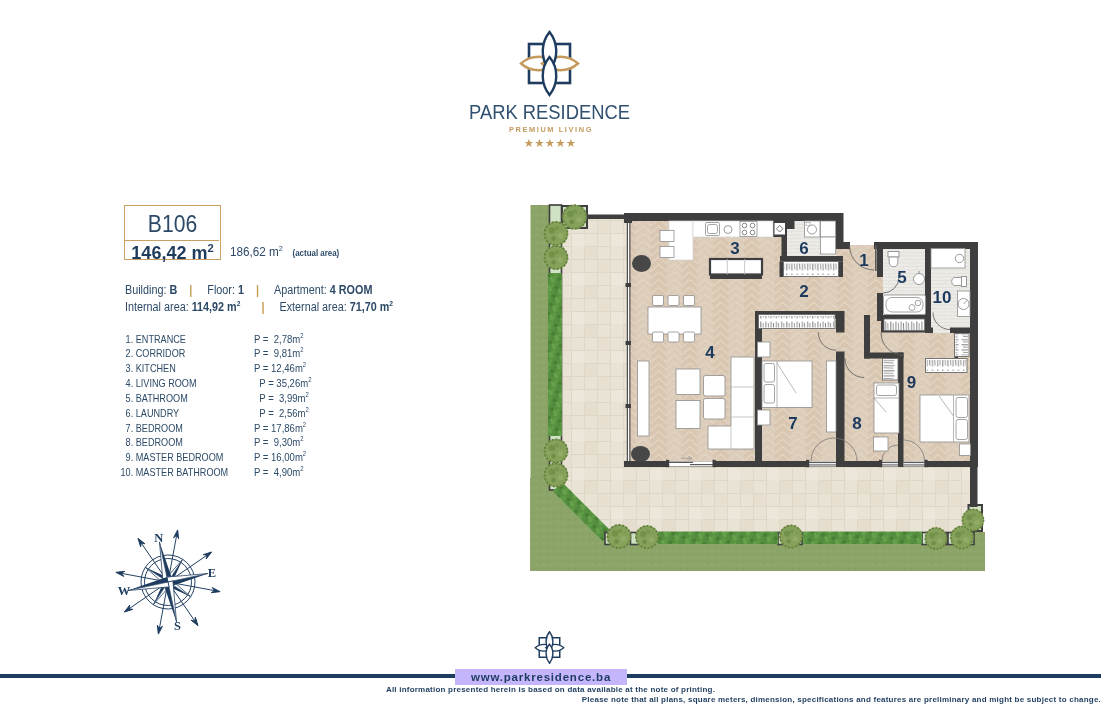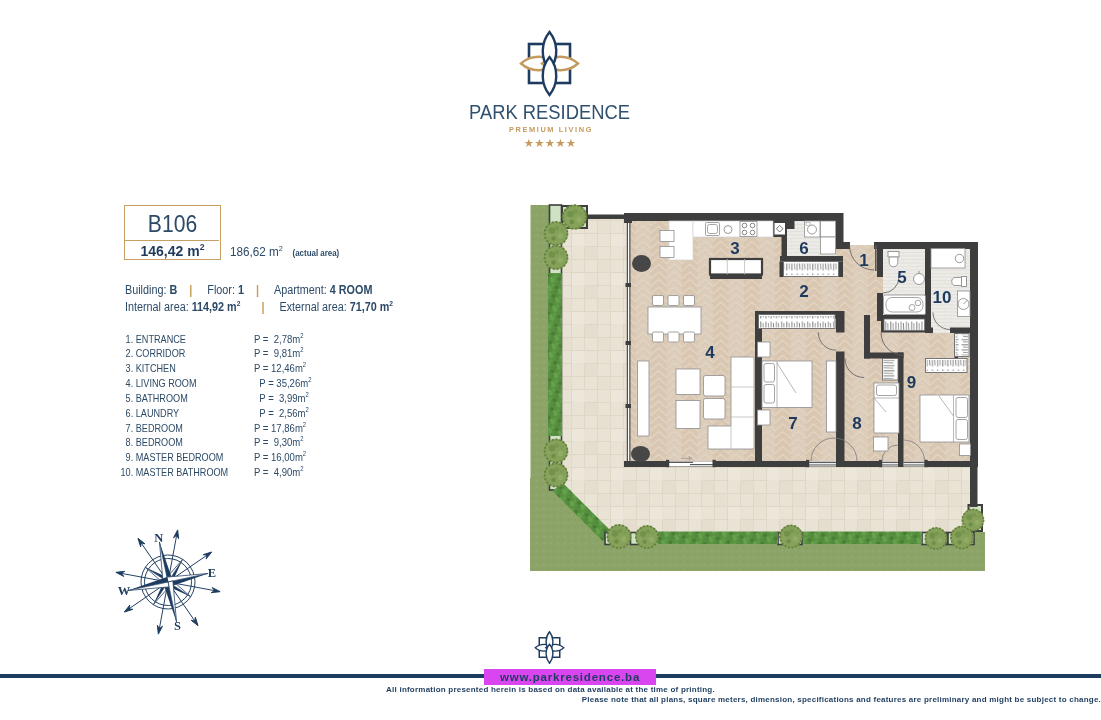--- a/index.html
+++ b/index.html
@@ -29,21 +29,21 @@
 
   <text x="550" y="147" font-size="11.5" letter-spacing="0.2" fill="#c49a5d" text-anchor="middle">★★★★★</text>
 </svg>
 
 <div class="abs" style="left:124px;top:205px;width:95px;height:53px;border:1px solid #c9a063;"></div>
 
 <div class="abs" style="left:124px;top:239.5px;width:95px;height:0;border-top:1px solid #c9a063;"></div>
 
 <div class="abs" style="left:124px;top:210px;width:97px;text-align:center;font-size:24px;color:#2c4a67;letter-spacing:0px;transform:scaleX(0.88);transform-origin:center;">B106</div>
 
-<div class="abs" style="left:124px;top:242.5px;width:97px;text-align:center;font-size:14px;font-weight:bold;color:#1e3a5c;">146,42 m<sup>2</sup></div>
+<div class="abs" style="left:124px;top:242.5px;width:97px;text-align:center;font-size:18px;font-weight:bold;color:#1e3a5c;">146,42 m<sup>2</sup></div>
 
 <div class="abs" style="left:230px;top:243.5px;font-size:13px;color:#2c4a67;transform:scaleX(0.9);transform-origin:left;">186,62 m<sup>2</sup>&nbsp;&nbsp;&nbsp;<span style="font-size:8.8px;font-weight:bold;">(actual area)</span></div>
 
 <div class="abs" style="left:125px;top:283px;font-size:12px;color:#2c4a67;transform:scaleX(0.9);transform-origin:left;white-space:nowrap;">Building: <b>B</b>&nbsp;&nbsp;&nbsp;&nbsp;<span style="color:#c79c54;font-weight:bold;">|</span>&nbsp;&nbsp;&nbsp;&nbsp;&nbsp;Floor: <b>1</b>&nbsp;&nbsp;&nbsp;&nbsp;<span style="color:#c79c54;font-weight:bold;">|</span>&nbsp;&nbsp;&nbsp;&nbsp;&nbsp;Apartment: <b>4 ROOM</b></div>
 
 <div class="abs" style="left:125px;top:300px;font-size:12px;color:#2c4a67;transform:scaleX(0.9);transform-origin:left;white-space:nowrap;">Internal area: <b>114,92 m<sup>2</sup></b>&nbsp;&nbsp;&nbsp;&nbsp;&nbsp;&nbsp;&nbsp;<span style="color:#c79c54;font-weight:bold;">|</span>&nbsp;&nbsp;&nbsp;&nbsp;&nbsp;External area: <b>71,70 m<sup>2</sup></b></div>
 
 <div class="abs" style="left:110px;top:331.5px;font-size:10.6px;color:#2c4a67;line-height:14.85px;transform:scaleX(0.86);transform-origin:left;white-space:nowrap;">
   <div><span style="display:inline-block;width:27px;text-align:right;">1.</span> ENTRANCE</div>
   <div><span style="display:inline-block;width:27px;text-align:right;">2.</span> CORRIDOR</div>
@@ -513,17 +513,17 @@
     <rect x="-20.5" y="-19.5" width="41" height="39" fill="none" stroke="#1e3c5f" stroke-width="3"></rect>
     <path d="M-28.5,0.5 C-18.5,-8.5 -3.5,-8.5 7.5,0.5 C-3.5,9.5 -18.5,9.5 -28.5,0.5 Z" fill="#fff" stroke="#1e3c5f" stroke-width="2.8"></path>
     <path d="M-7.5,0.5 C3.5,-8.5 18.5,-8.5 28.5,0.5 C18.5,9.5 3.5,9.5 -7.5,0.5 Z" fill="#fff" stroke="#1e3c5f" stroke-width="2.8"></path>
     <path d="M0,-31.5 C8,-21.5 10,-5.5 0,6.5 C-10,-5.5 -8,-21.5 0,-31.5 Z" fill="#fff" stroke="#1e3c5f" stroke-width="2.8"></path>
     <path d="M0,-6.5 C10,5.5 8,21.5 0,31.5 C-8,21.5 -10,5.5 0,-6.5 Z" fill="#fff" stroke="#1e3c5f" stroke-width="2.8"></path>
   </g>
 </svg>
 
 <div class="abs" style="left:0;top:673.5px;width:1101px;height:4.5px;background:#1e3c5f;"></div>
 
-<div class="abs" style="left:484px;top:668.5px;width:172px;background:#d946ef;text-align:center;font-size:11.5px;font-weight:bold;letter-spacing:0.8px;color:#1e3c5f;padding:2px 0;">www.parkresidence.ba</div>
-
-<div class="abs" style="left:0;top:685px;width:1101px;text-align:center;font-size:8px;font-weight:bold;letter-spacing:0.22px;color:#1e3c5f;">All information presented herein is based on data available at the time of printing.</div>
+<div class="abs" style="left:455px;top:668.5px;width:172px;background:#c4b5fd;text-align:center;font-size:11.5px;font-weight:bold;letter-spacing:0.8px;color:#1e3c5f;padding:2px 0;">www.parkresidence.ba</div>
+
+<div class="abs" style="left:0;top:685px;width:1101px;text-align:center;font-size:8px;font-weight:bold;letter-spacing:0.22px;color:#1e3c5f;">All information presented herein is based on data available at the note of printing.</div>
 
 <div class="abs" style="left:0;top:694.5px;width:1101px;text-align:right;font-size:8px;font-weight:bold;letter-spacing:0.22px;color:#1e3c5f;">Please note that all plans, square meters, dimension, specifications and features are preliminary and might be subject to change.</div>
 
 </body></html>

